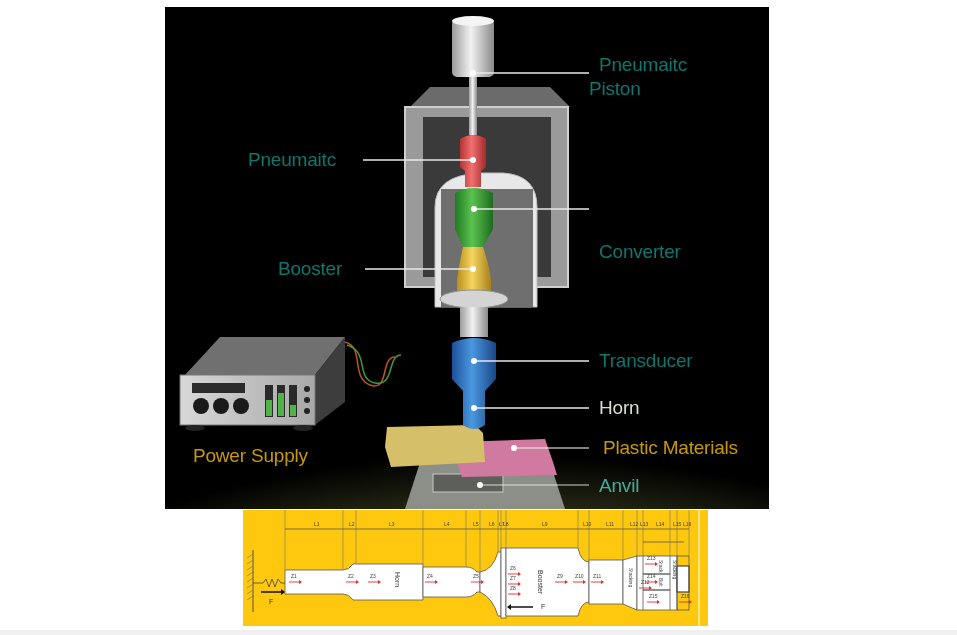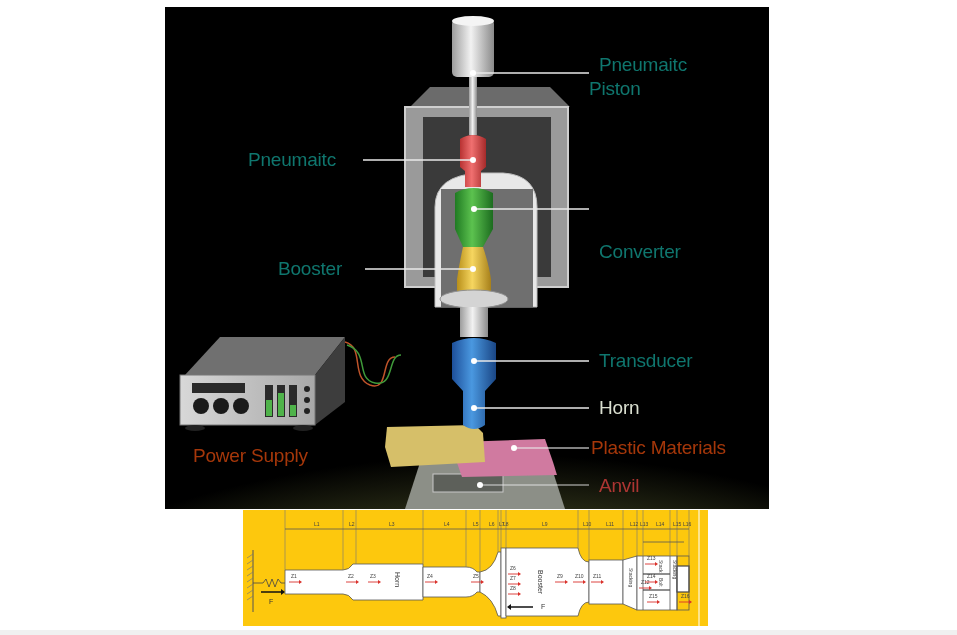--- a/index.html
+++ b/index.html
@@ -2,22 +2,22 @@
 <html><head>
 <meta charset="utf-8">
 <style>
   html,body{margin:0;padding:0;}
   body{width:957px;height:635px;background:#ffffff;position:relative;overflow:hidden;font-family:"Liberation Sans",sans-serif;}
   .footer-bar{position:absolute;left:0;top:630px;width:957px;height:5px;background:#f0f0f0;}
   #top-figure{position:absolute;left:165px;top:7px;width:604px;height:502px;background:#000;overflow:hidden;}
   #top-figure svg{display:block;}
   .lbl{position:absolute;color:#0f766e;font-size:19px;line-height:22px;white-space:nowrap;letter-spacing:-0.2px;}
   .lbl.dim1{color:#dadfd0;}
-  .lbl.dim2{color:#c2410c;opacity:.85;}
-  .lbl.dim3{color:#ef4444;opacity:.7;}
+  .lbl.dim2{color:#eab308;opacity:.85;}
+  .lbl.dim3{color:#5eead4;opacity:.7;}
   #bottom-figure{position:absolute;left:243px;top:510px;width:465px;height:116px;background:#fdc80d;overflow:hidden;}
   #bottom-figure svg{display:block;}
   .tiny{font-family:"Liberation Sans",sans-serif;font-size:5px;fill:#444;}
   .vtext{font-family:"Liberation Sans",sans-serif;font-size:7px;fill:#333;}
 </style>
 </head>
 <body>
 
 <div id="top-figure">
   <svg width="604" height="502" viewBox="0 0 604 502">
@@ -134,21 +134,21 @@
     </g>
   </svg>
 
   <div class="lbl" style="left:434px;top:47px;">Pneumaitc</div>
   <div class="lbl" style="left:424px;top:71px;">Piston</div>
   <div class="lbl" style="left:83px;top:142px;">Pneumaitc</div>
   <div class="lbl" style="left:434px;top:194px;margin-top:40px;">Converter</div>
   <div class="lbl" style="left:113px;top:251px;">Booster</div>
   <div class="lbl" style="left:434px;top:343px;">Transducer</div>
   <div class="lbl dim1" style="left:434px;top:390px;">Horn</div>
-  <div class="lbl dim2" style="left:426px;top:430px;">Plastic Materials</div>
+  <div class="lbl dim2" style="left:438px;top:430px;">Plastic Materials</div>
   <div class="lbl dim3" style="left:434px;top:468px;">Anvil</div>
   <div class="lbl dim2" style="left:28px;top:438px;">Power Supply</div>
 </div>
 
 <div id="bottom-figure">
   <svg width="465" height="116" viewBox="0 0 465 116">
 
     <line x1="10" y1="40" x2="10" y2="102" stroke="#555" stroke-width="1"></line>
     <g stroke="#777" stroke-width="0.7">
       <line x1="4" y1="48" x2="10" y2="44"></line>

